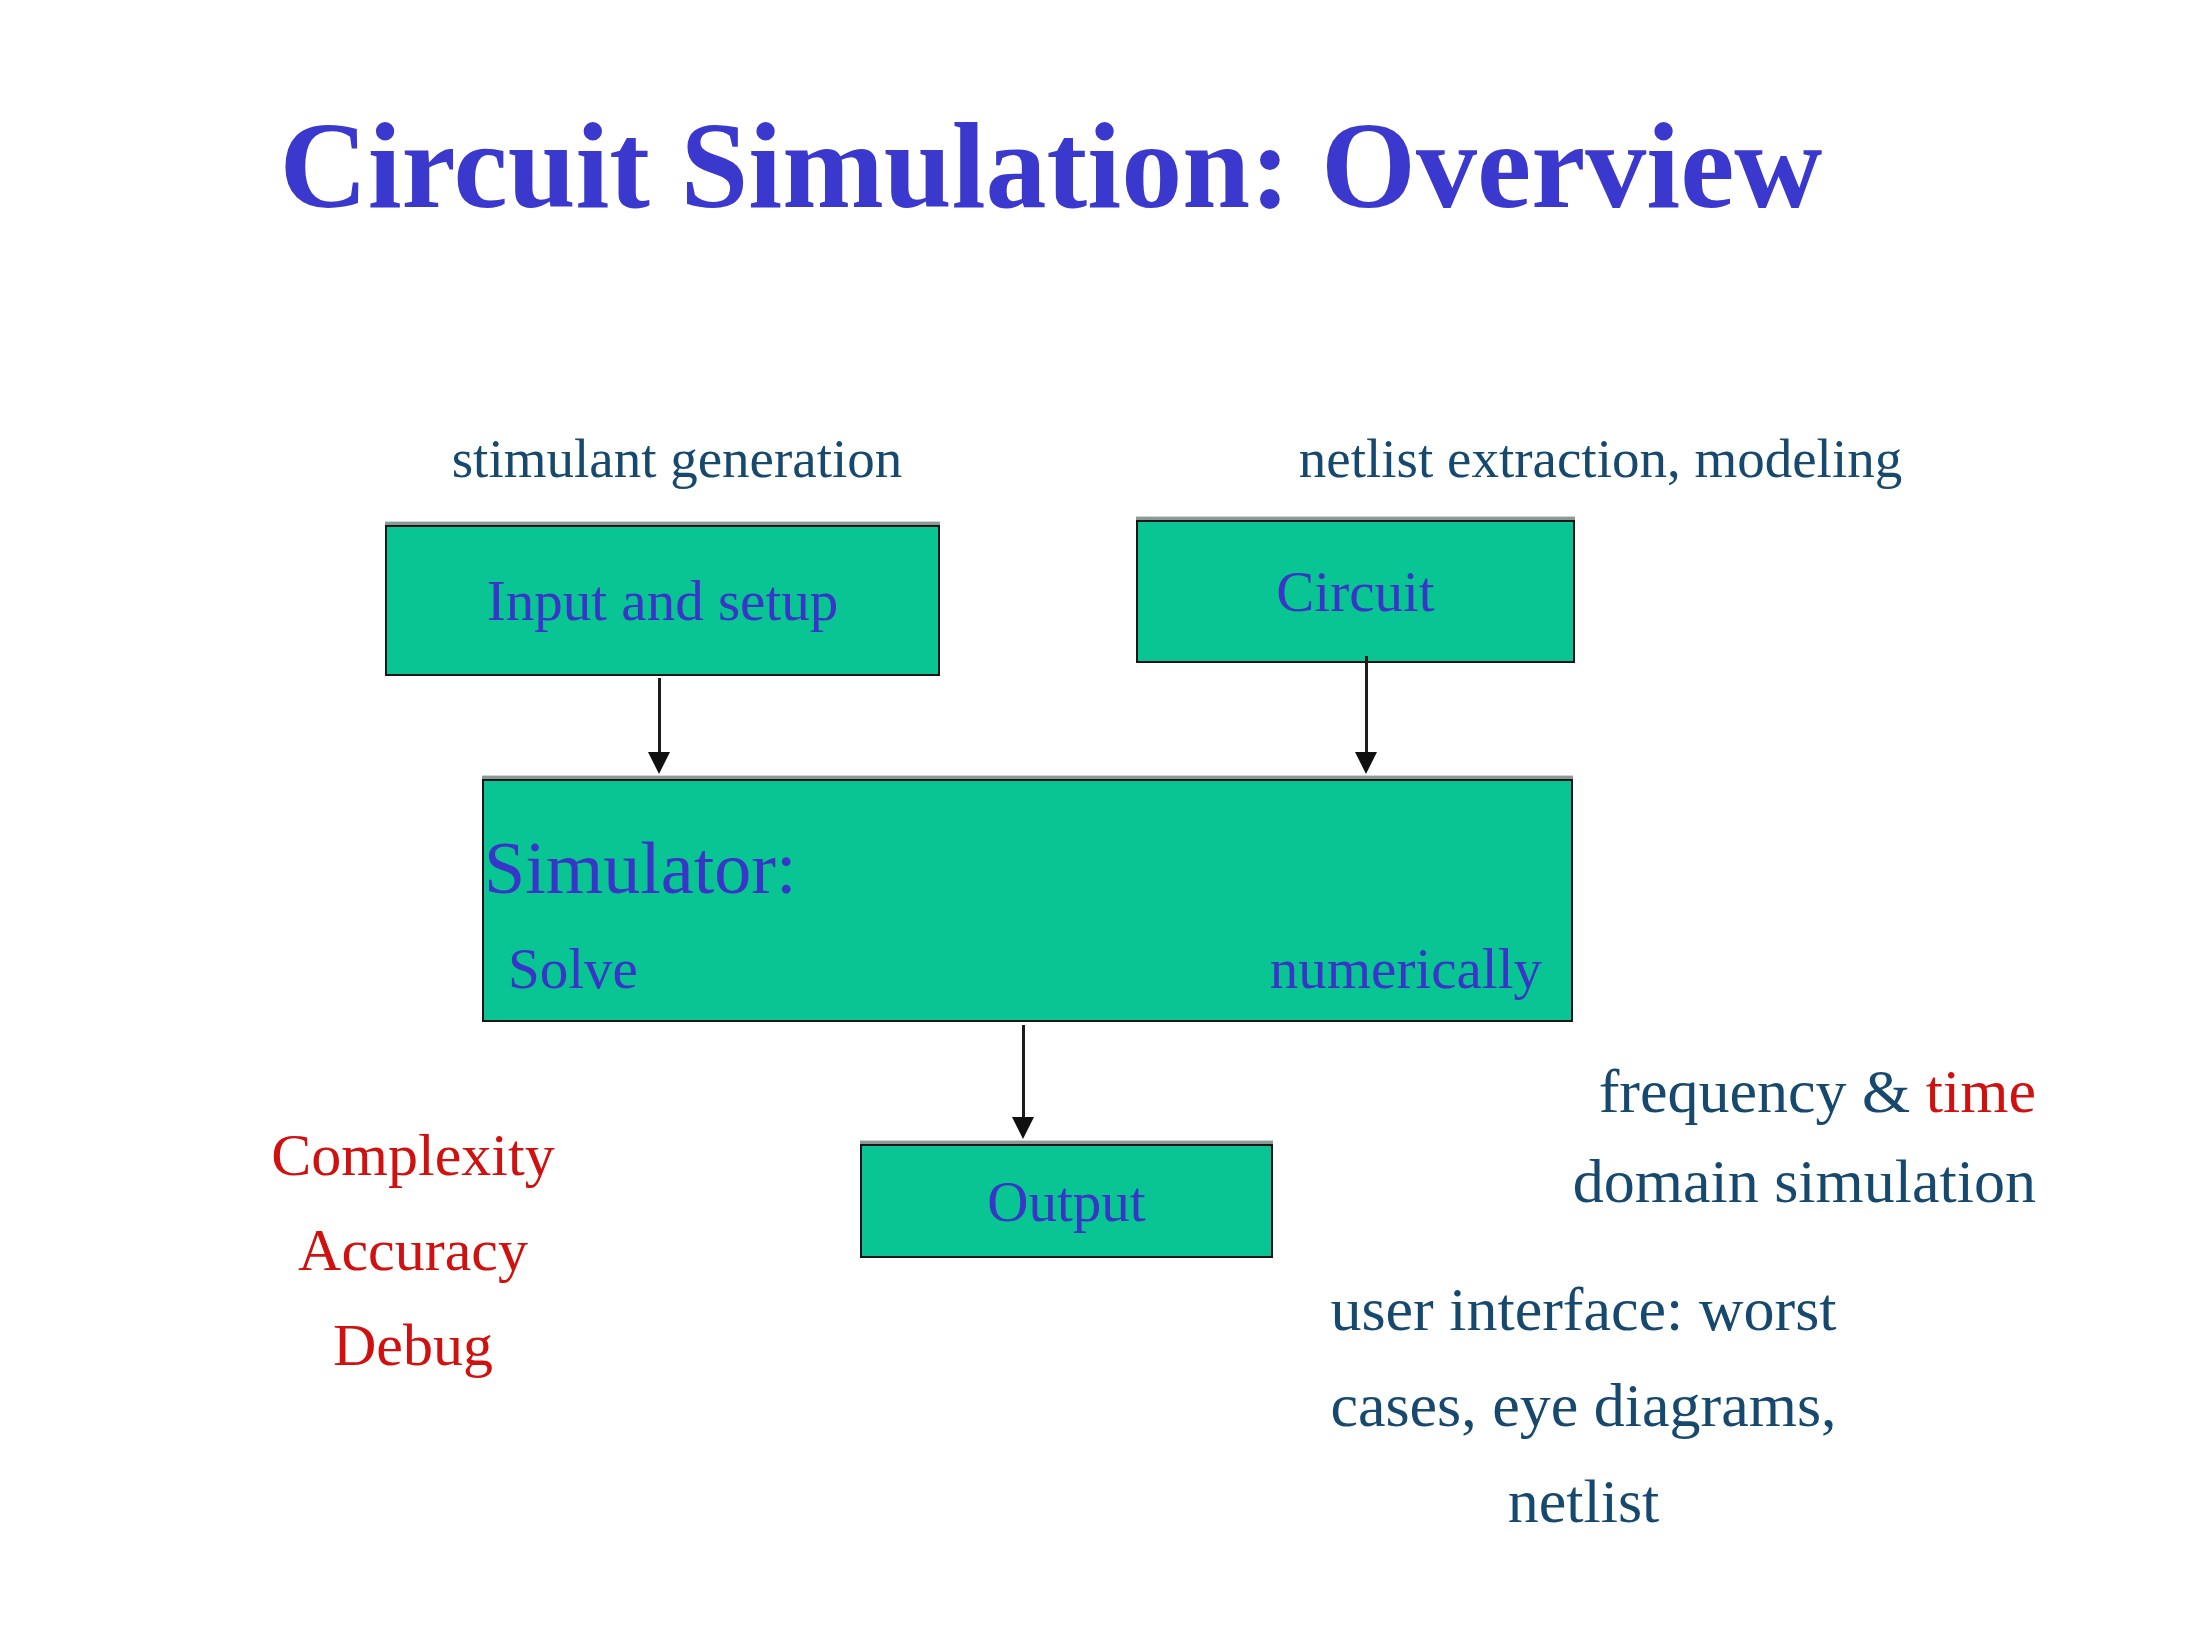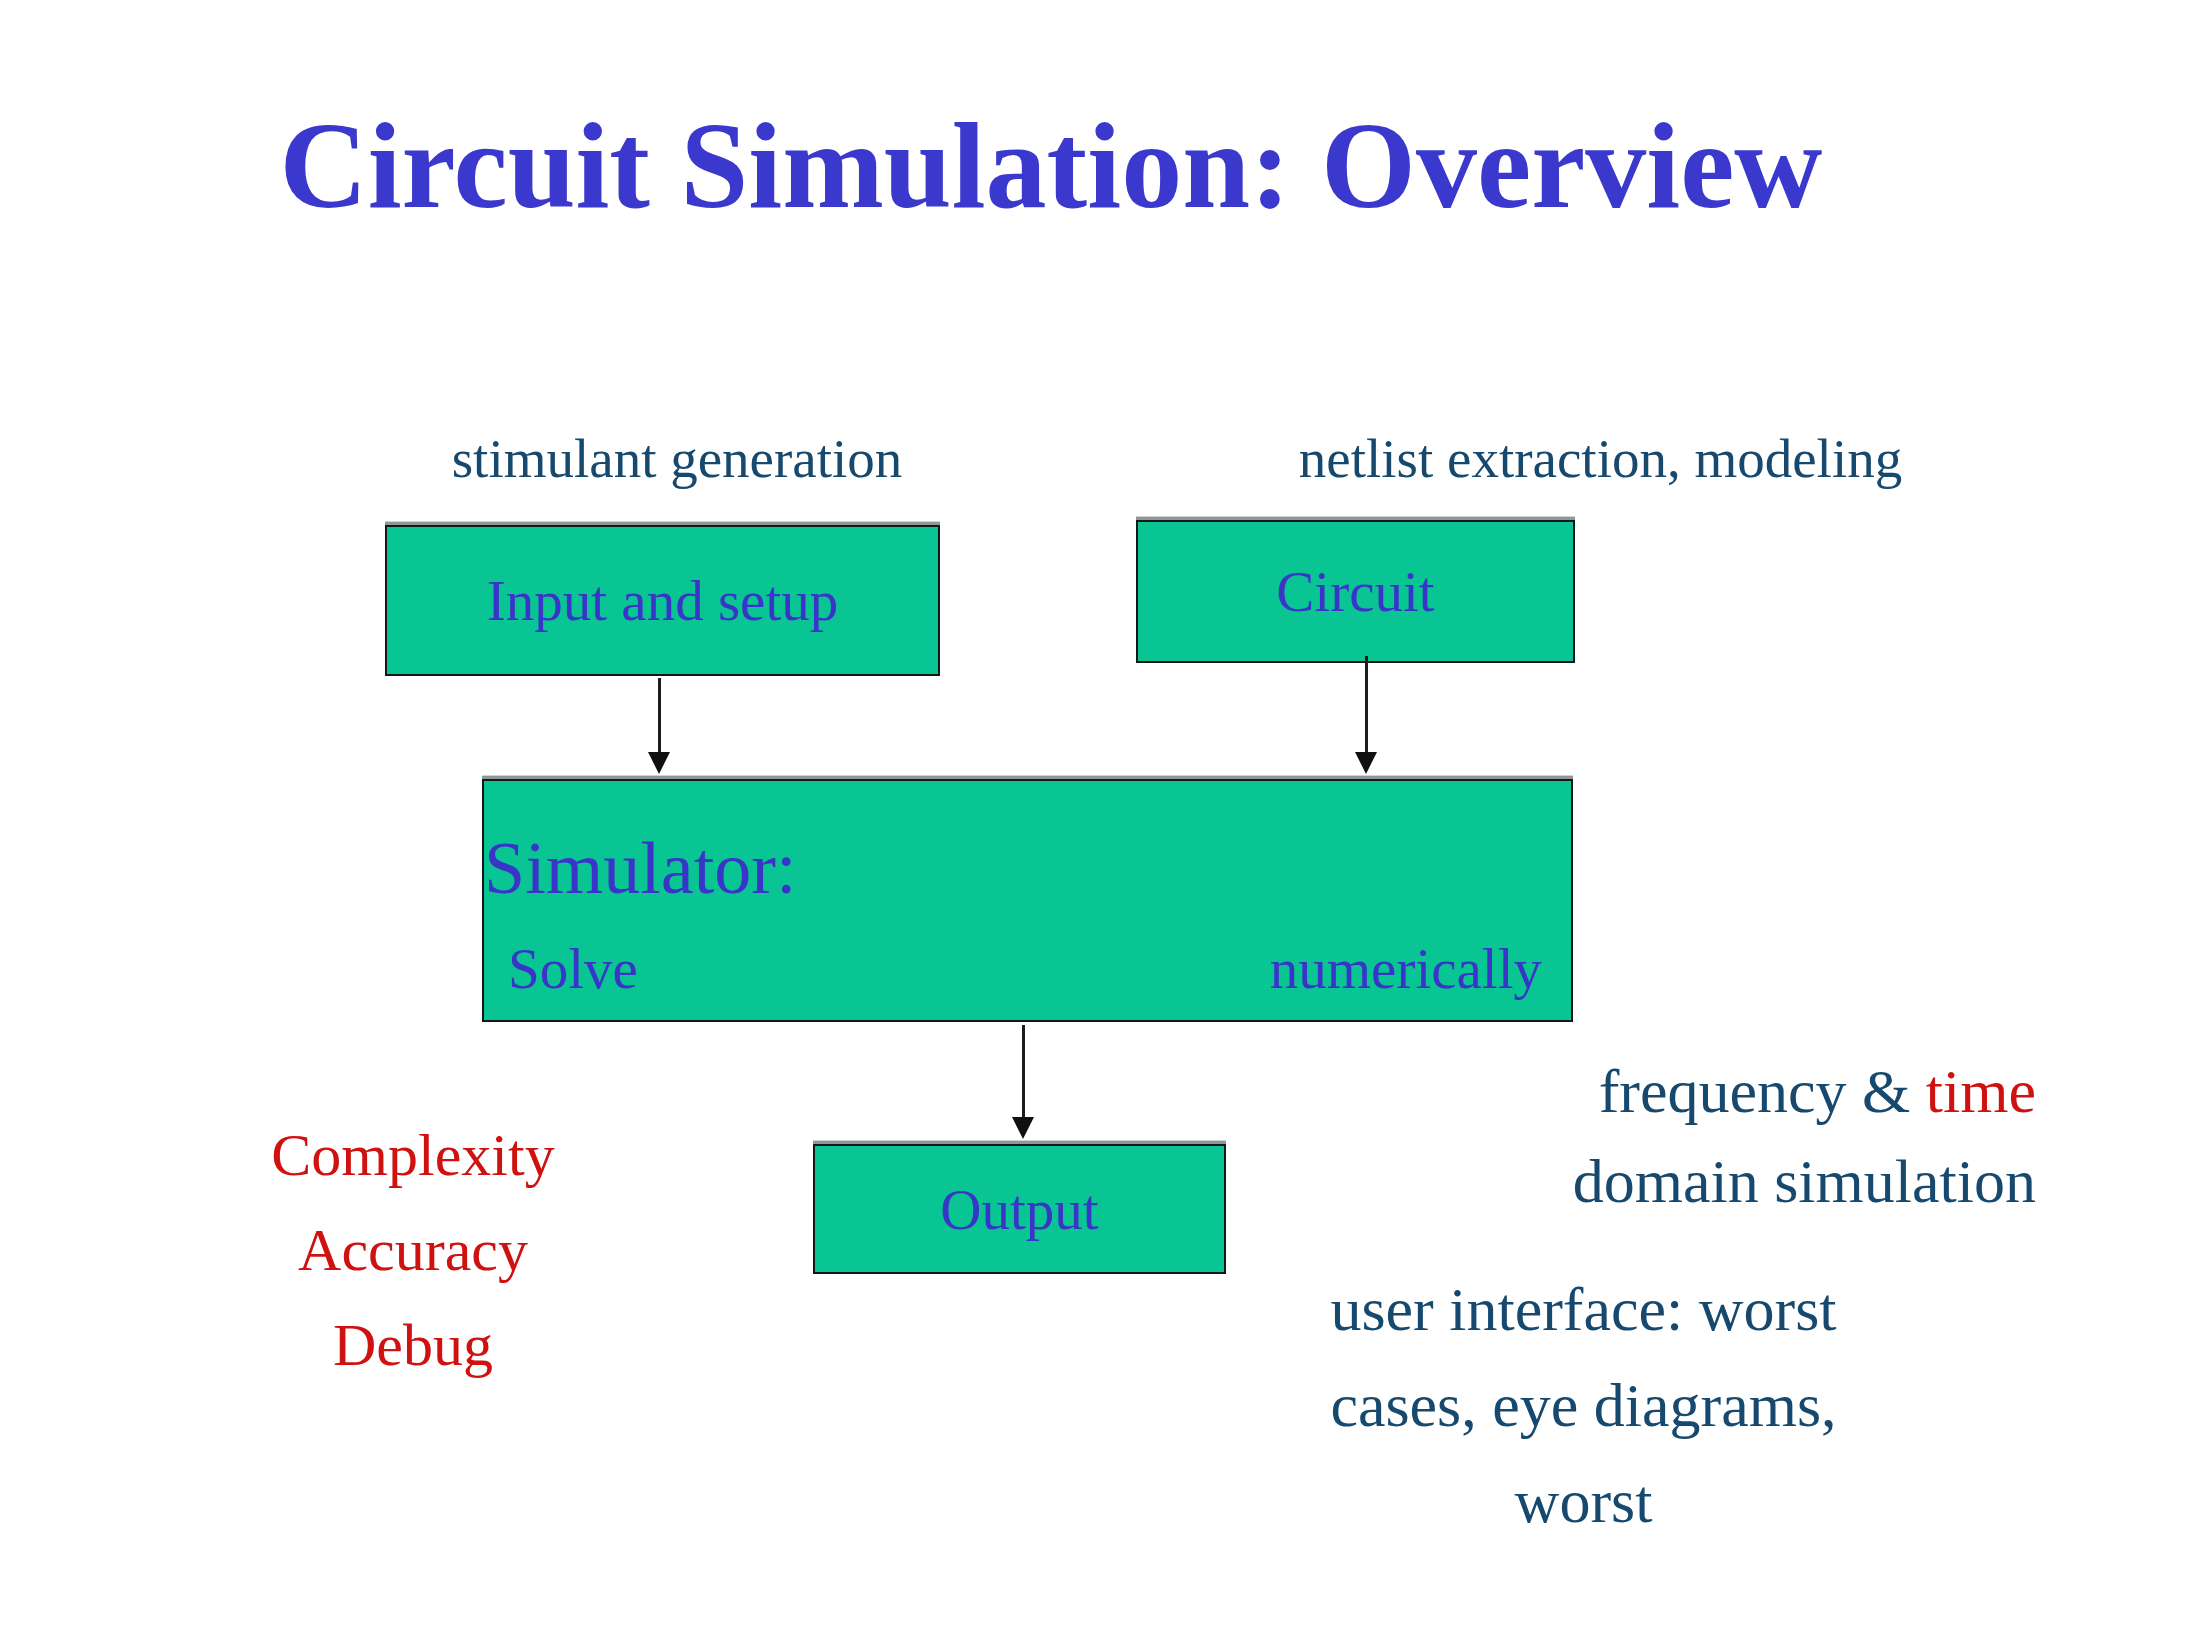--- a/index.html
+++ b/index.html
@@ -30,21 +30,21 @@
     background: var(--box-green, #08c593);
     border: 2.6px solid var(--border-dark, #161616);
     box-shadow: 0 -3.4px 0 #8d9995;
     box-sizing: border-box;
     display: flex; align-items: center; justify-content: center;
     color: var(--box-text-blue, #3a35c9);
     font-size: 57px;
   }
   .node.input     { left: 385px;  top: 525px;  width: 555px;  height: 151px; justify-content: center; }
   .node.circuit   { left: 1136px; top: 520px;  width: 439px;  height: 143px; }
-  .node.output    { left: 813px;  top: 1144px; width: 413px;  height: 130px; }
+  .node.output    { left: 860px;  top: 1144px; width: 413px;  height: 114px; }
 
   .node.simulator {
     left: 482px; top: 779px; width: 1091px; height: 243px;
     display: block;
   }
   .sim-title {
     padding-top: 45px; 
     font-size: 74px; color: var(--box-text-blue, #3a35c9);
   }
   .sim-left  { position: absolute; left: 24px;  bottom: 19px; font-size: 57px; color: var(--box-text-blue, #3a35c9); }
@@ -128,17 +128,17 @@
   </div>
 
   <div class="abs note-freq">
     <div><span>frequency &amp; </span><span class="time-red">time</span></div>
     <div>domain simulation</div>
   </div>
 
   <div class="abs note-ui">
     <div>user interface: worst</div>
     <div>cases, eye diagrams,</div>
-    <div>worst</div>
+    <div>netlist</div>
   </div>
 
 </div>
 
 
 </body></html>

